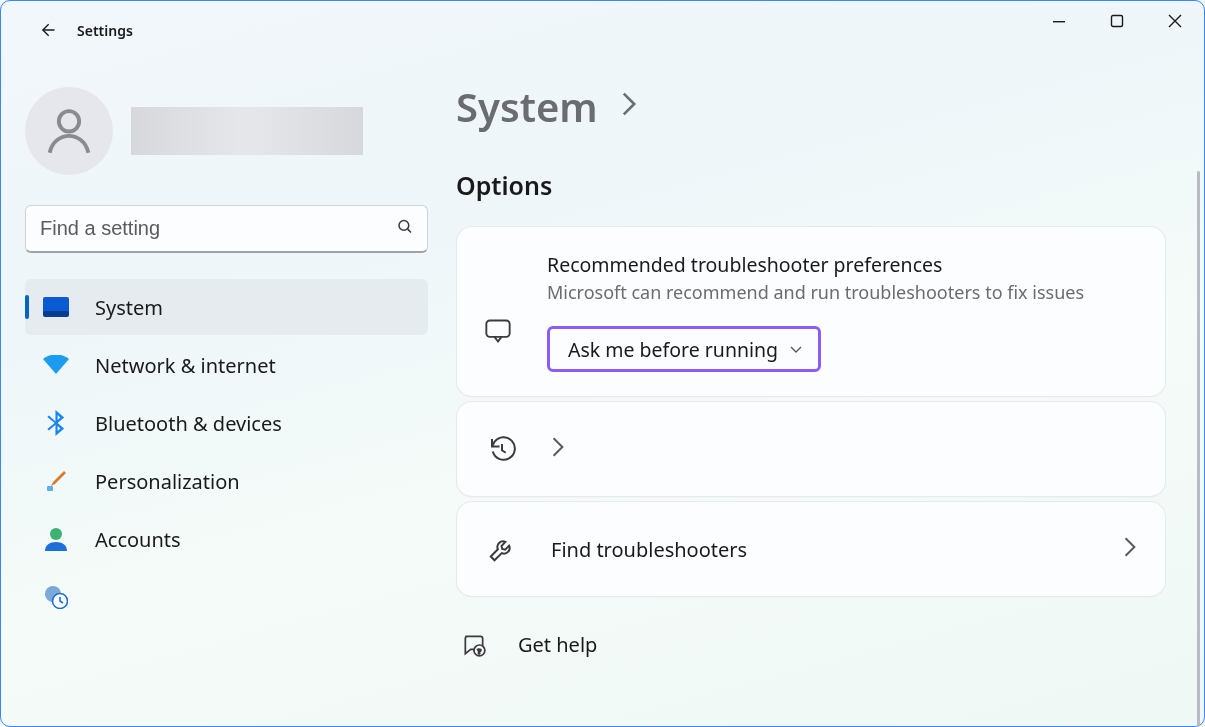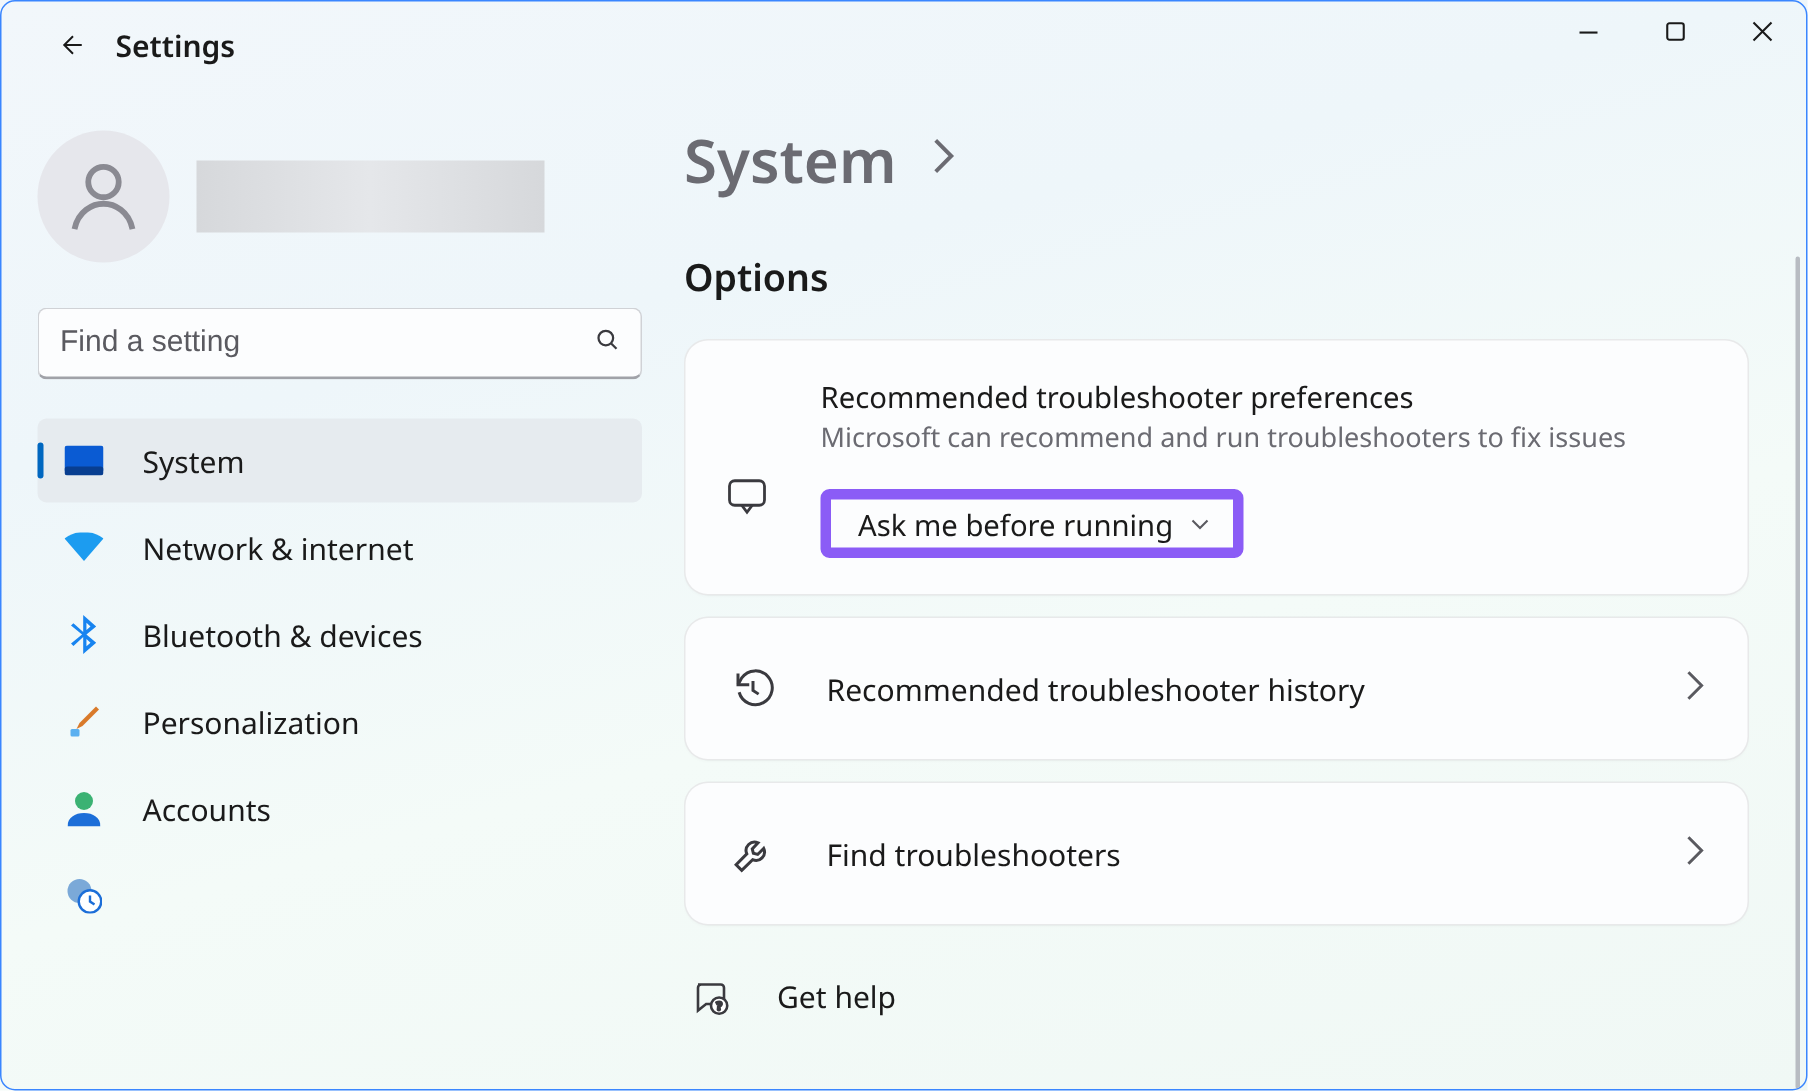--- a/index.html
+++ b/index.html
@@ -18,21 +18,21 @@
     align-items: center;
     padding-left: 26px;
     position: relative;
   }
   .back-btn {
     width: 40px; height: 40px;
     display: flex; align-items: center; justify-content: center;
     background: transparent; border: none; cursor: pointer;
     margin-right: 10px;
   }
-  .app-title { font-size: 20px; font-weight: 600; }
+  .app-title { font-size: 14px; font-weight: 600; }
   .win-controls {
     position: absolute; top: 0; right: 0;
     display: flex; height: 40px;
   }
   .win-btn {
     width: 58px; height: 40px;
     display: flex; align-items: center; justify-content: center;
     background: transparent; border: none; cursor: pointer;
   }
   .win-btn svg { pointer-events: none; }
@@ -122,37 +122,37 @@
   }
   .bc-system { font-size: 40px; font-weight: 600; color: #6b6b72; cursor: pointer;}
   .bc-chevron { color: #6b6b72; }
   .bc-current { font-size: 40px; font-weight: 600; color: #1a1a1a; }
   .section-title { font-size: 25px; font-weight: 600; margin-bottom: 24px; }
 
   .card {
     background: #fcfdfe;
     border: 1px solid rgba(0,0,0,0.08);
     border-radius: 16px;
-    margin-bottom: 14px;
+    margin-bottom: 4px;
     box-shadow: 0 1px 2px rgba(0,0,0,0.02);
   }
   .card-pref {
     padding: 24px 26px 24px 26px;
     display: flex; gap: 34px;
   }
   .card-pref-icon { width: 30px; display:flex; align-items:center; justify-content:center; margin-top: 38px;}
   .card-pref-body { flex: 1; }
   .card-pref-title { font-size: 19.5px; font-weight: 400; }
   .card-pref-sub { font-size: 18px; color: #6b6b72; margin-top: 2px; }
   .dropdown {
     margin-top: 22px;
     display: inline-flex; align-items: center;
     height: 46px;
     padding: 0 14px 0 18px;
-    border: 7px solid #8b5cf6;
+    border: 3px solid #8b5cf6;
     border-radius: 6px;
     background: #fcfdfe;
     font-size: 19.5px; gap: 10px;
     cursor: pointer;
   }
 
   .card-row {
     height: 94px;
     display: flex; align-items: center;
     padding: 0 28px 0 30px;
@@ -316,21 +316,20 @@
 
     <div class="card">
       <div class="card-row">
         <div class="row-icon">
           <svg width="30" height="30" viewBox="0 0 24 24" fill="none" stroke="#3a3a3f" stroke-width="1.6">
               <path d="M4 4v6h6"></path>
               <path d="M4.6 14A9 9 0 1 0 6 6.3L4 10"></path>
               <path d="M12 8v5l3 2"></path>
             </svg>
         </div>
-        <div class="row-label">Recommended troubleshooter history</div>
         <div class="row-chevron">
           <svg width="14" height="22" viewBox="0 0 12 20" fill="none" stroke="#5a5a60" stroke-width="1.8">
               <path d="M2 2l8 8-8 8"></path>
             </svg>
         </div>
       </div>
     </div>
 
     <div class="card">
       <div class="card-row">

